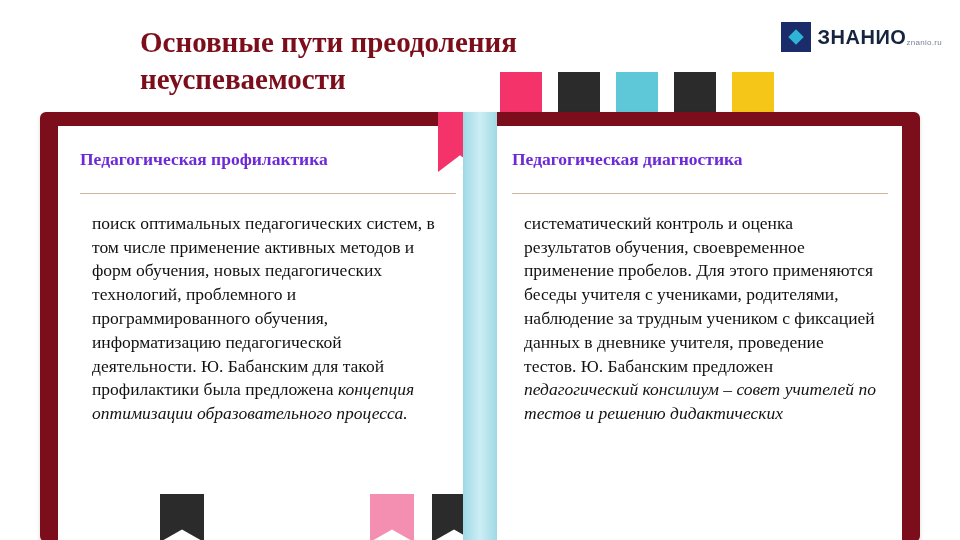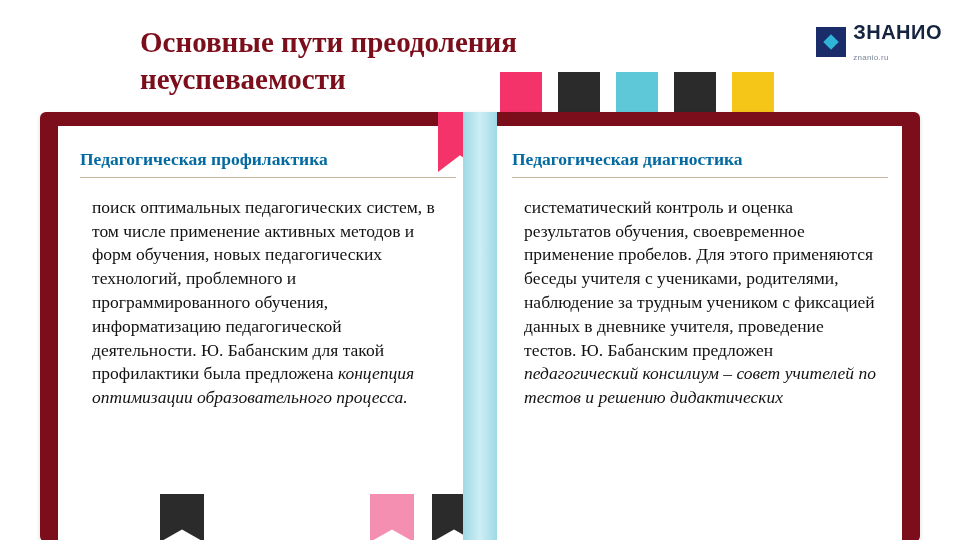--- a/index.html
+++ b/index.html
@@ -35,21 +35,21 @@
     position: absolute;
     left: 50%;
     top: 50%;
     width: 11px;
     height: 11px;
     background: #2fb3d6;
     transform: translate(-50%, -50%) rotate(45deg);
   }
   .logo-text {
     display: flex;
-    flex-direction: column;
+    flex-direction: row;
     line-height: 1;
   }
   .logo-name {
     font-family: "Liberation Sans", sans-serif;
     font-weight: bold;
     font-size: 20px;
     letter-spacing: 0.5px;
     color: #15243f;
   }
   .logo-sub {
@@ -131,22 +131,22 @@
     right: 14px;
     top: 22px;
     bottom: 0;
     overflow: hidden;
   }
   .card-title {
     font-family: "Liberation Serif", serif;
     font-weight: bold;
     font-size: 17.5px;
     line-height: 1.3;
-    color: #0369a1;
-    margin: 0 0 6px 0;
+    color: #6d28d9;
+    margin: 0 0 22px 0;
   }
   .rule {
     border: none;
     border-top: 1px solid #c9b7a0;
     margin: 0 0 18px 0;
   }
   .body-text {
     font-family: "Liberation Serif", serif;
     font-size: 17.5px;
     line-height: 1.36;

